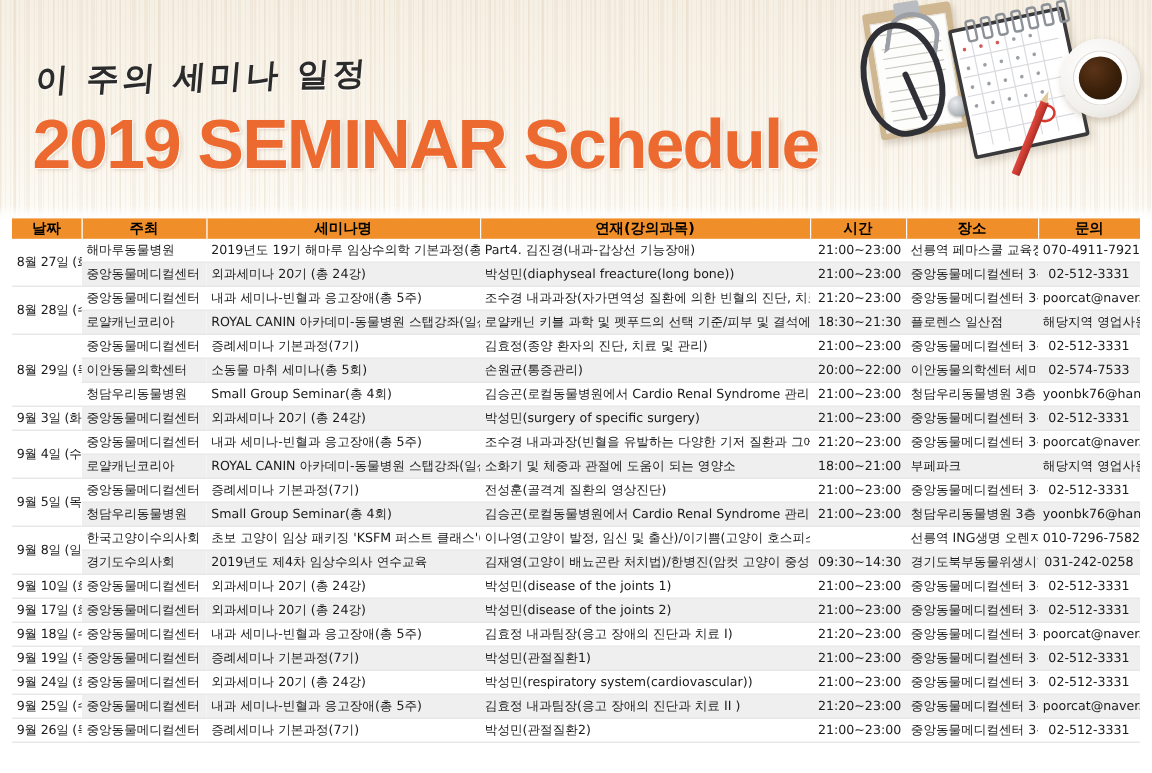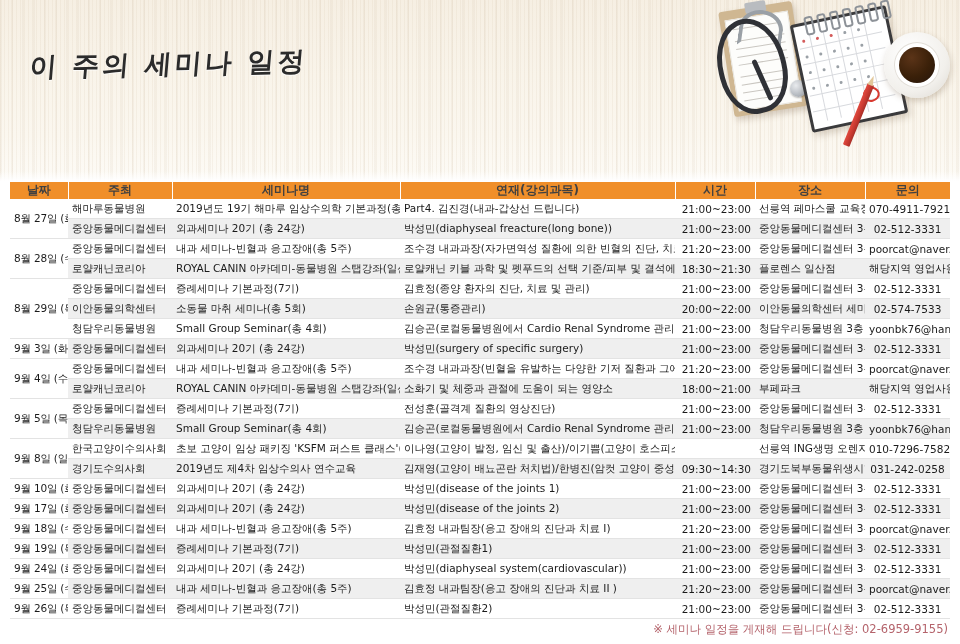--- a/index.html
+++ b/index.html
@@ -237,21 +237,21 @@
     width: 940px;
   }
   table.schedule {
     border-collapse: collapse;
     width: 940px;
     table-layout: fixed;
     font-family: "DejaVu Sans", "Liberation Sans", sans-serif;
   }
   table.schedule th {
     background: #f08f2a;
-    color: #404040;
+    color: #000000;
     font-size: 12px;
     font-weight: bold;
     height: 14px;
     padding: 0;
     border-left: 1px solid #ffffff;
     border-right: 1px solid #ffffff;
     text-align: center;
     white-space: nowrap;
   }
   table.schedule th:first-child { border-left: none; }
@@ -299,20 +299,21 @@
 </style>
 </head>
 <body>
 
 <div class="page">
 
   <div class="header">
 
     <div class="kr-sub">이 주의 세미나 일정</div>
 
+    <div class="main-title">2019 SEMINAR Schedule</div>
 
 
     <div class="deco clipboard">
       <div class="clip"></div>
       <div class="paper">
         <div class="ln" style="top:10px;width:48px;"></div>
         <div class="ln" style="top:22px;width:50px;"></div>
         <div class="ln" style="top:30px;width:50px;"></div>
         <div class="ln" style="top:38px;width:50px;"></div>
         <div class="ln" style="top:46px;width:50px;"></div>
@@ -398,21 +399,21 @@
           <th>시간</th>
           <th>장소</th>
           <th>문의</th>
         </tr>
       </thead>
       <tbody id="schedule-body">
           <tr class="plain">
             <td class="c-date" rowspan="2"><span class="d-main">8월 27일</span><span class="d-dow">(화)</span></td>
             <td class="c-host">해마루동물병원</td>
             <td class="c-name">2019년도 19기 해마루 임상수의학 기본과정(총 39강좌)</td>
-            <td class="c-spk">Part4. 김진경(내과-갑상선 드립니다)</td>
+            <td class="c-spk">Part4. 김진경(내과-갑상선 기능장애)</td>
             <td class="c-time">21:00~23:00</td>
             <td class="c-place">선릉역 페마스쿨 교육장</td>
             <td class="c-contact">070-4911-7921</td>
           </tr>
           <tr class="stripe">
             <td class="c-host">중앙동물메디컬센터</td>
             <td class="c-name">외과세미나 20기 (총 24강)</td>
             <td class="c-spk">박성민(diaphyseal freacture(long bone))</td>
             <td class="c-time">21:00~23:00</td>
             <td class="c-place">중앙동물메디컬센터 3층 세미나실</td>
@@ -553,21 +554,21 @@
             <td class="c-name">증례세미나 기본과정(7기)</td>
             <td class="c-spk">박성민(관절질환1)</td>
             <td class="c-time">21:00~23:00</td>
             <td class="c-place">중앙동물메디컬센터 3층 세미나실</td>
             <td class="c-contact">02-512-3331</td>
           </tr>
           <tr class="plain">
             <td class="c-date" rowspan="1"><span class="d-main">9월 24일</span><span class="d-dow">(화)</span></td>
             <td class="c-host">중앙동물메디컬센터</td>
             <td class="c-name">외과세미나 20기 (총 24강)</td>
-            <td class="c-spk">박성민(diaphyseal system(cardiovascular))</td>
+            <td class="c-spk">박성민(respiratory system(cardiovascular))</td>
             <td class="c-time">21:00~23:00</td>
             <td class="c-place">중앙동물메디컬센터 3층 세미나실</td>
             <td class="c-contact">02-512-3331</td>
           </tr>
           <tr class="stripe">
             <td class="c-date" rowspan="1"><span class="d-main">9월 25일</span><span class="d-dow">(수)</span></td>
             <td class="c-host">중앙동물메디컬센터</td>
             <td class="c-name">내과 세미나-빈혈과 응고장애(총 5주)</td>
             <td class="c-spk">김효정 내과팀장(응고 장애의 진단과 치료 II )</td>
             <td class="c-time">21:20~23:00</td>
@@ -580,14 +581,13 @@
             <td class="c-name">증례세미나 기본과정(7기)</td>
             <td class="c-spk">박성민(관절질환2)</td>
             <td class="c-time">21:00~23:00</td>
             <td class="c-place">중앙동물메디컬센터 3층 세미나실</td>
             <td class="c-contact">02-512-3331</td>
           </tr>
         </tbody>
     </table>
   </div>
 
-  <div class="footer-note">※ 세미나 일정을 게재해 드립니다(신청: 02-6959-9155)</div>
 </div>
 
 </body></html>

